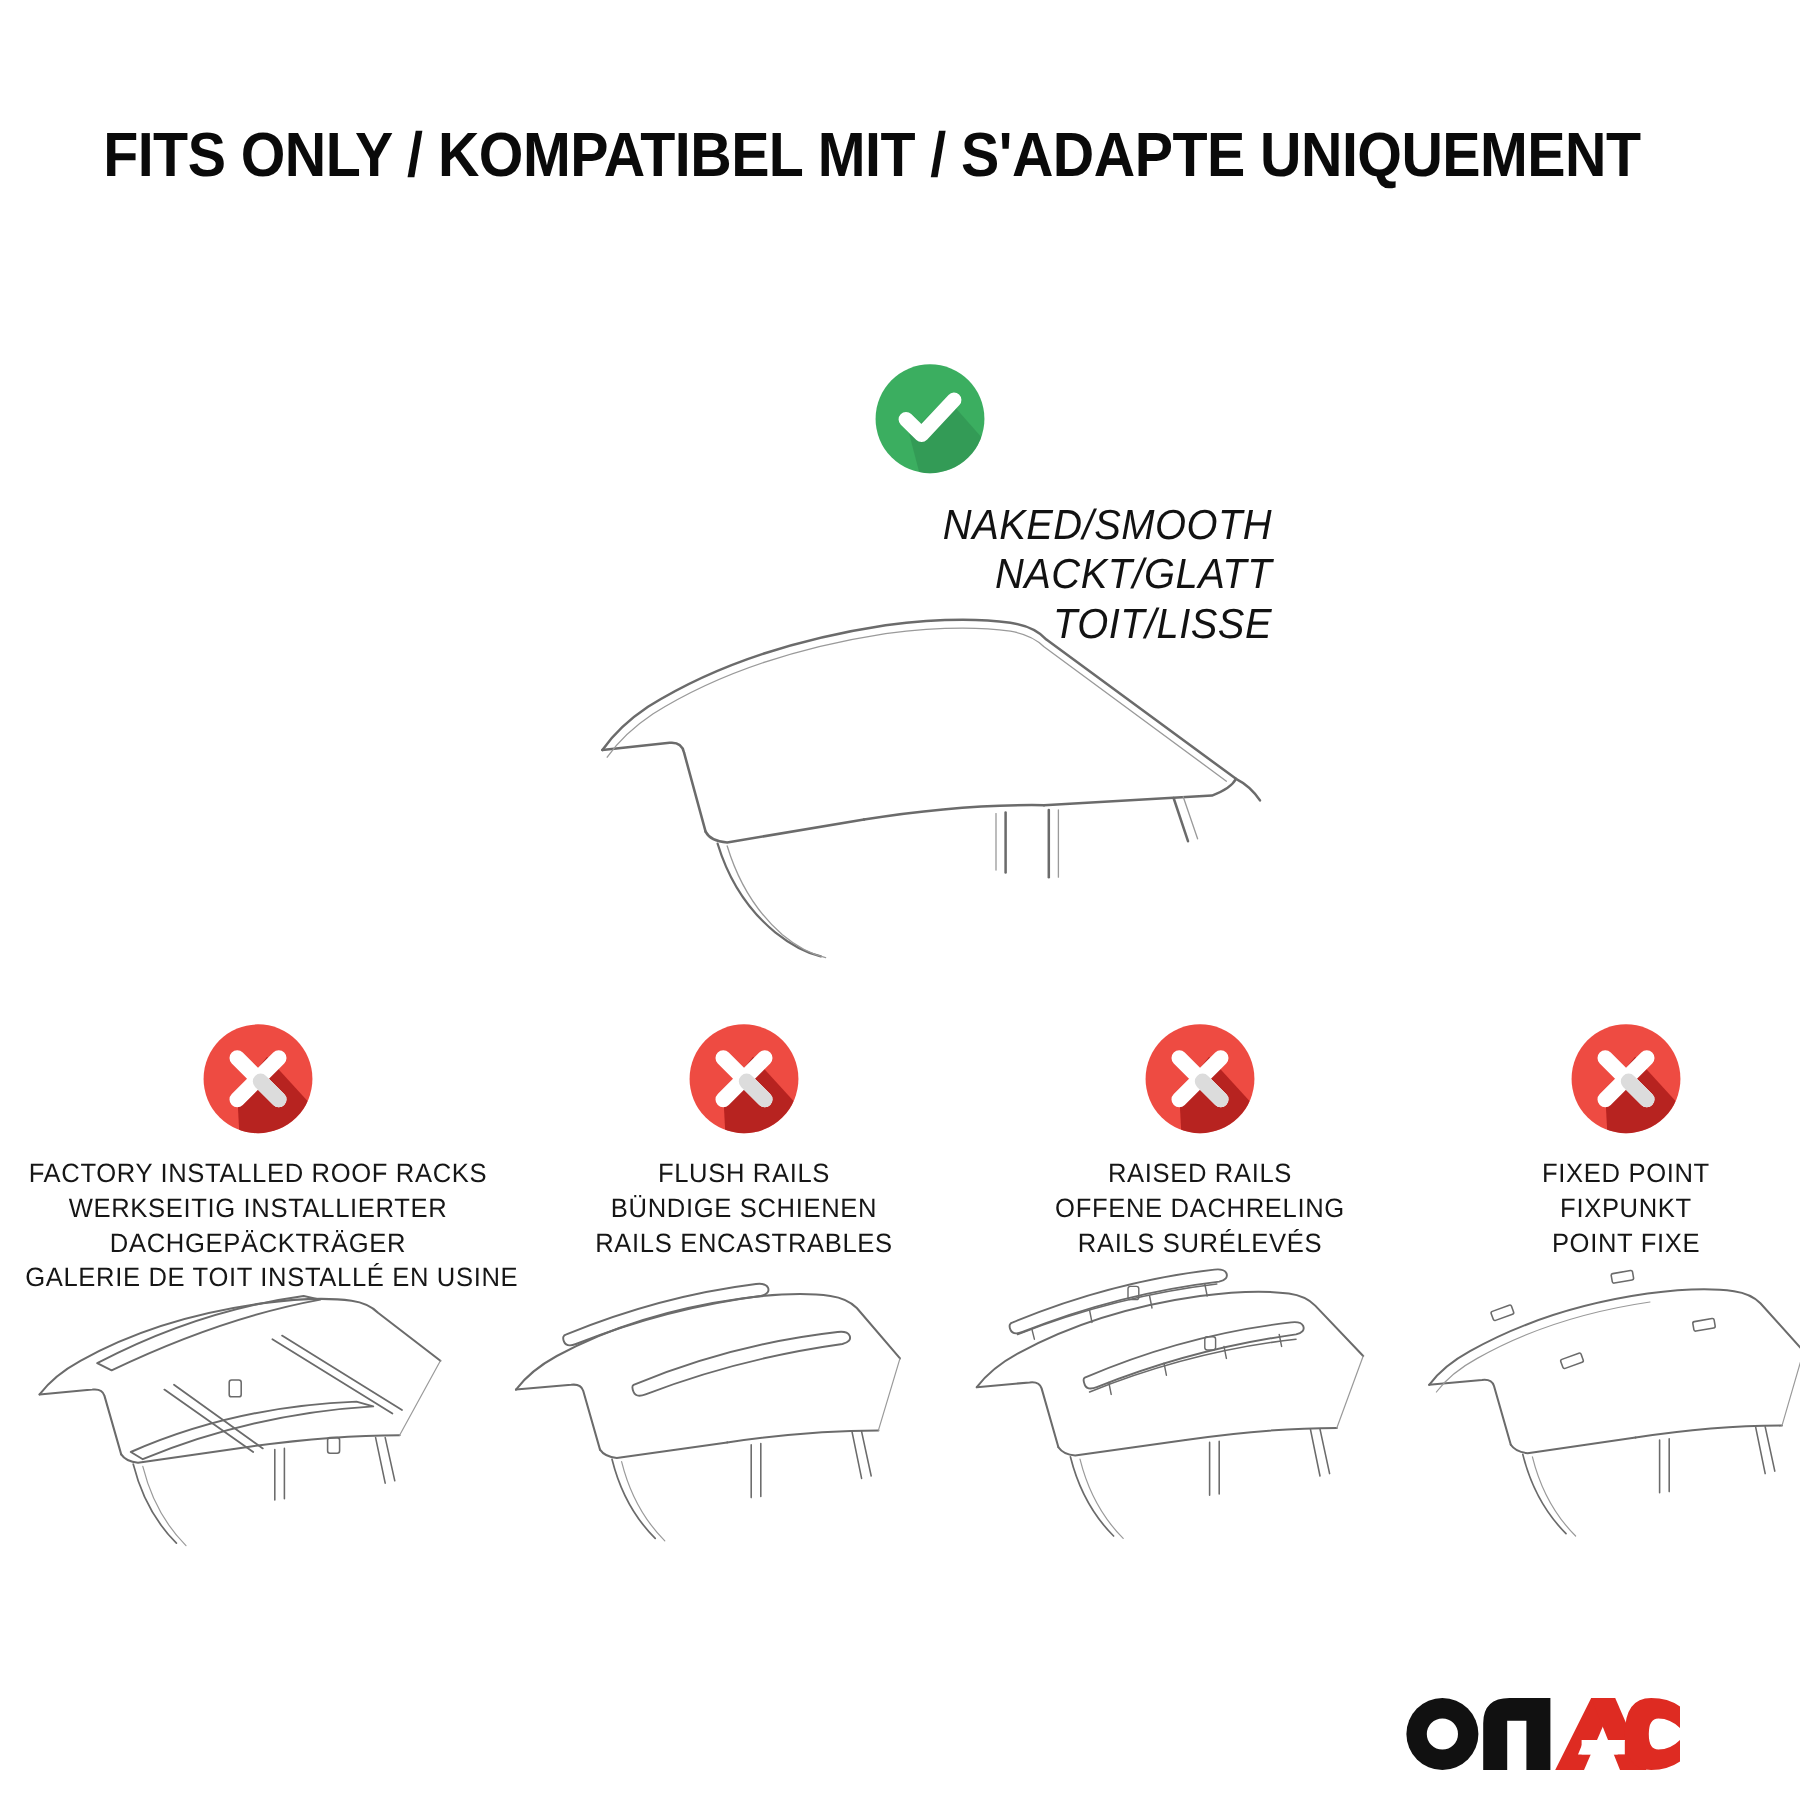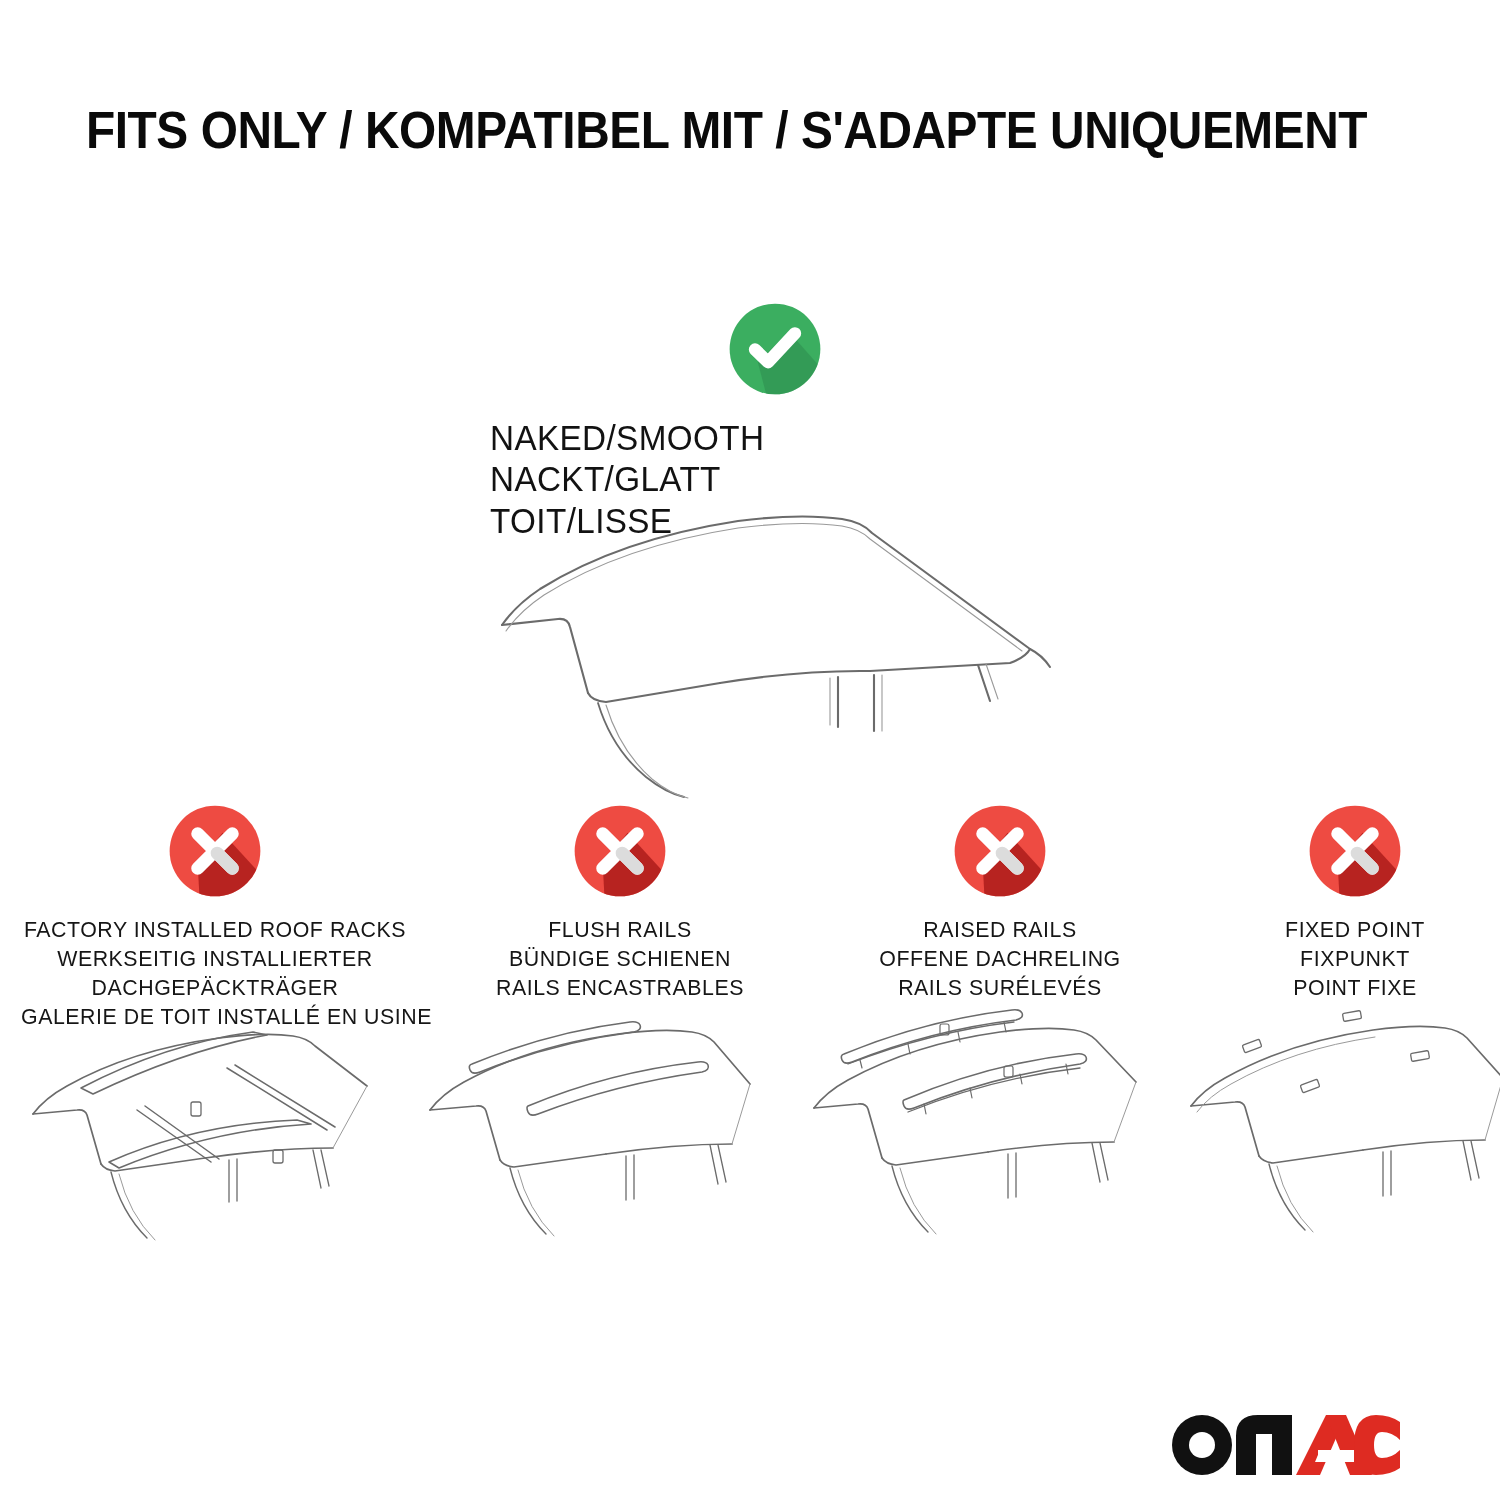--- a/index.html
+++ b/index.html
@@ -25,21 +25,22 @@
     transform:scaleX(0.92);
     transform-origin:left center;
     line-height:1.05;
   }
 
   
   .hero{
     position:absolute;
     left:475px; top:295px;
     width:600px;
-    text-align:left;
+    text-align:right;
+    font-style:italic;
   }
   .badge{
     width:108px;height:108px;
     margin:0 auto;
     display:block;
   }
   .hero-labels{
     margin-top:14px;
     font-size:35px;
     line-height:1.18;
@@ -51,21 +52,21 @@
 
   .hero-art{
     position:absolute;
     left:470px; top:505px;
     width:610px; height:300px;
   }
 
   
   .cols{
     position:absolute;
-    left:0; top:797px;
+    left:0; top:845px;
     width:1500px;
     height:480px;
   }
   .col{
     position:absolute;
     top:0;
     text-align:center;
   }
   .col .badge-wrap{height:118px;}
   .col-label{

